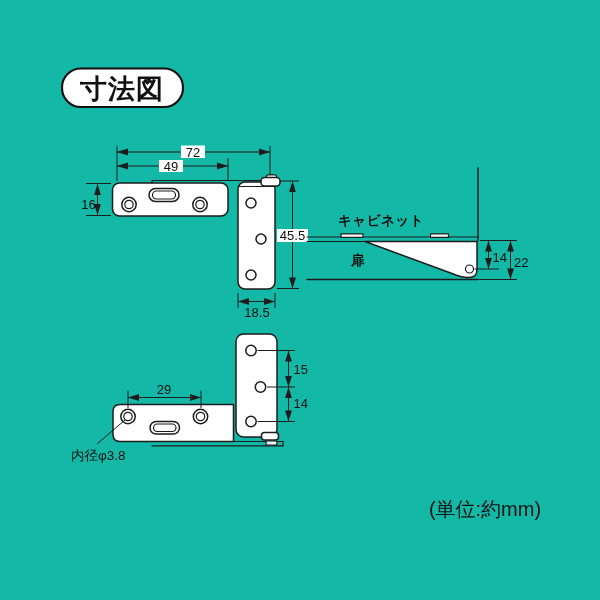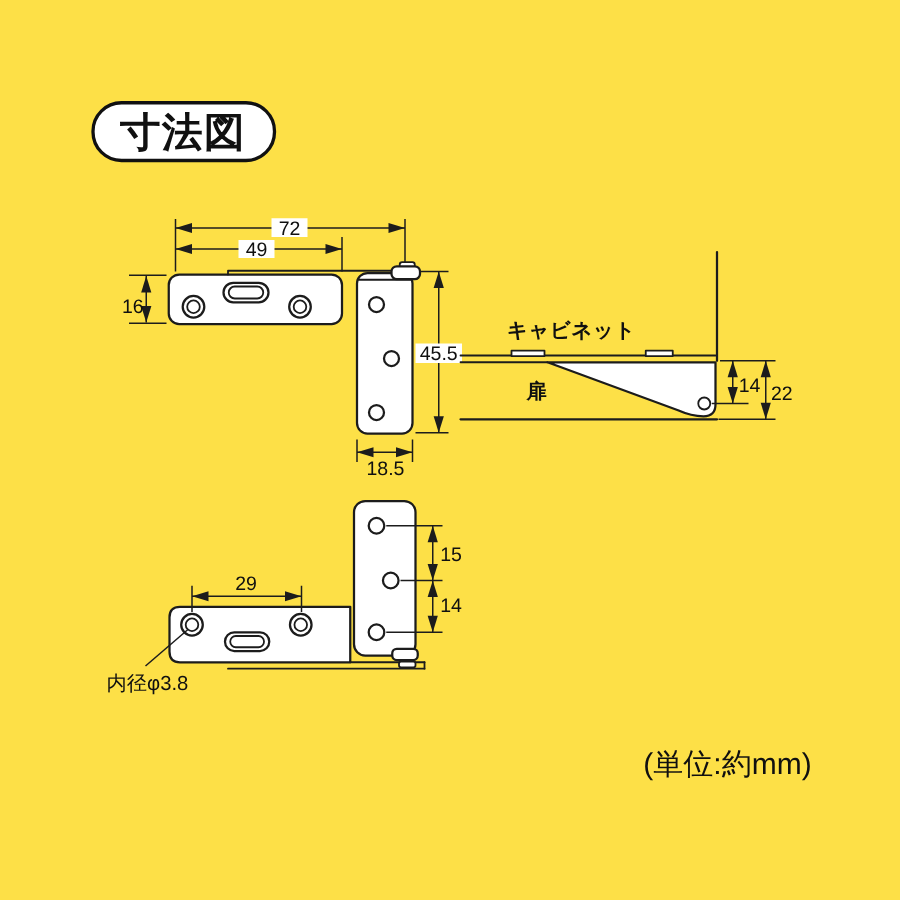--- a/index.html
+++ b/index.html
@@ -1,16 +1,16 @@
 <!DOCTYPE html>
 <html><head>
 <meta charset="utf-8">
 <style>
   html,body{margin:0;padding:0;background:#fff;}
-  .canvas{width:600px;height:600px;background:#fde047;position:relative;overflow:hidden;}
+  .canvas{width:600px;height:600px;background:#14b8a6;position:relative;overflow:hidden;}
   svg{display:block;}
   .obj{fill:none;stroke:#1c1c1c;stroke-width:1.5;stroke-linejoin:round;stroke-linecap:round;}
   .objf{fill:#ffffff;stroke:#1c1c1c;stroke-width:1.5;stroke-linejoin:round;}
   .thin{stroke-width:1.2;}
   .dim{fill:none;stroke:#1c1c1c;stroke-width:1;}
   .ext{fill:none;stroke:#1c1c1c;stroke-width:1;}
   .num{font:13px "Liberation Sans", sans-serif;fill:#101010;}
   .jp{font:600 13.5px "Liberation Sans", sans-serif;fill:#101010;letter-spacing:.5px;}
   .small-jp{font:13.5px "Liberation Sans", sans-serif;fill:#101010;}
   .title-text{font:bold 27px "Liberation Sans", sans-serif;fill:#101010;letter-spacing:1px;}

